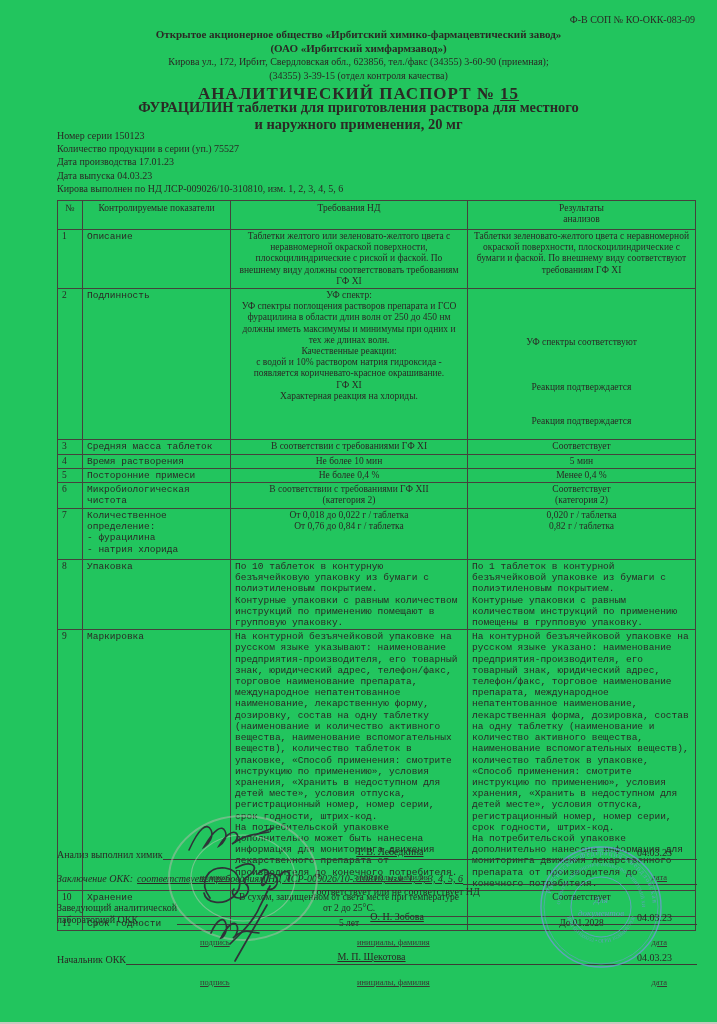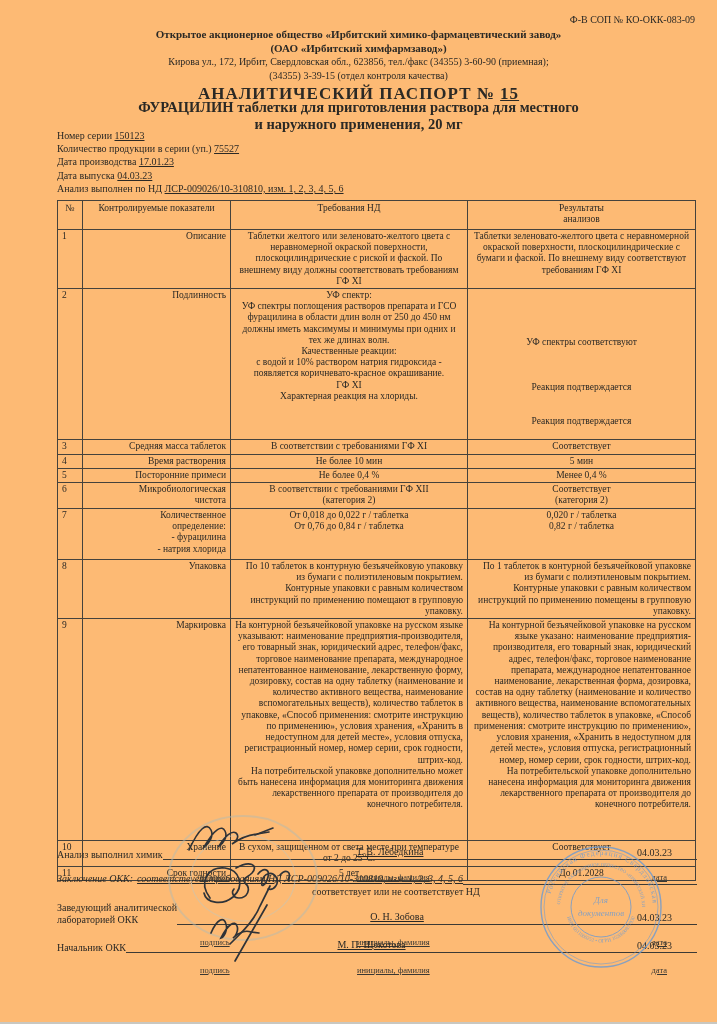--- a/index.html
+++ b/index.html
@@ -1,36 +1,36 @@
 <!DOCTYPE html>
 <html><head>
 <meta charset="utf-8">
 <style>
   html,body{margin:0;padding:0;}
   body{background:#e8e6e0;}
-  .page{position:relative;width:717px;height:1024px;background:#fdba74;overflow:hidden;
+  .page{position:relative;width:717px;height:1024px;background:#22c55e;overflow:hidden;
         font-family:"Liberation Serif","DejaVu Serif",serif;color:#2b2925;
         box-shadow:inset 0 -2px 0 #c9c7c0;}
   .doc-code{position:absolute;top:14px;right:22px;font-size:10px;}
   .org{position:absolute;top:28px;left:0;width:100%;text-align:center;line-height:13.5px;}
   .org .b{font-weight:bold;font-size:11px;}
   .org .r{font-size:10px;}
   .passport-line{position:absolute;top:84px;left:0;width:100%;text-align:center;
                  font-size:17px;font-weight:bold;letter-spacing:1px;}
   .passport-line .num{text-decoration:underline;}
   .doc-title{position:absolute;top:99px;left:0;width:100%;text-align:center;
              font-size:14.5px;font-weight:bold;line-height:17px;}
   .meta{position:absolute;top:129px;left:57px;font-size:10px;line-height:13.2px;}
-  .meta .u{text-decoration:underline;}
+  .meta .u{}
   table.spec{position:absolute;left:57px;top:200px;width:638px;border-collapse:collapse;table-layout:fixed;}
   table.spec th,table.spec td{border:1px solid #45423c;font-size:9.5px;line-height:1.18;
         vertical-align:top;padding:1px 4px;white-space:pre-line;}
   table.spec th{font-weight:normal;text-align:center;vertical-align:top;padding-top:2px;}
   td.c{text-align:center;}
-  td.l{text-align:right;}
+  td.l{text-align:left;font-family:Liberation Mono, monospace;}
   td.num{text-align:left;padding-left:3px;}
   tr.hrow{height:29px;} tr.r1{height:57px;} tr.r2{height:107px;} tr.r3{height:13px;}
   tr.r4{height:13px;} tr.r5{height:13px;} tr.r6{height:26px;} tr.r7{height:51px;}
   tr.r8{height:59px;} tr.r9{height:222px;} tr.r10{height:26px;} tr.r11{height:14px;margin-top:19px;}
   td.vbottom{vertical-align:bottom;}
   .res2-1{margin-top:36px;} .res2-2{margin-top:22px;} .res2-3{margin-top:12px;}
   .sigs{position:absolute;left:57px;top:846px;width:640px;font-size:10px;}
   .sigrow{display:flex;align-items:flex-end;}
   .siglabel{white-space:pre-line;line-height:11.5px;}
   .sigline{flex:1;border-bottom:1px solid #3c3a35;display:flex;align-items:baseline;
@@ -69,21 +69,21 @@
   <div class="doc-title">
     <div>ФУРАЦИЛИН таблетки для приготовления раствора для местного</div>
     <div>и наружного применения, 20 мг</div>
   </div>
 
   <div class="meta">
     <div><span>Номер серии</span> <span class="u">150123</span></div>
     <div><span>Количество продукции в серии (уп.)</span> <span class="u">75527</span></div>
     <div><span>Дата производства</span> <span class="u">17.01.23</span></div>
     <div><span>Дата выпуска</span> <span class="u">04.03.23</span></div>
-    <div><span>Анализ выполнен по НД</span> <span class="u">ЛСР-009026/10-310810, изм. 1, 2, 3, 4, 5, 6</span></div>
+    <div><span>Кирова выполнен по НД</span> <span class="u">ЛСР-009026/10-310810, изм. 1, 2, 3, 4, 5, 6</span></div>
   </div>
 
   <table class="spec">
     <colgroup>
         <col style="width:25px">
         <col style="width:148px">
         <col style="width:237px">
         <col style="width:228px">
       </colgroup>
     <tbody>
@@ -213,21 +213,21 @@
         <span class="sig-name">О. Н. Зобова</span>
         <span class="sig-date">04.03.23</span>
       </span>
     </div>
     <div class="sigcaps">
       <span style="left:143px">подпись</span>
       <span style="left:300px">инициалы, фамилия</span>
       <span style="right:30px">дата</span>
     </div>
 
-    <div class="sigrow" style="margin-top:3px">
+    <div class="sigrow" style="margin-top:15px">
       <span class="siglabel">Начальник ОКК</span>
       <span class="sigline">
         <span class="sig-name">М. П. Щекотова</span>
         <span class="sig-date">04.03.23</span>
       </span>
     </div>
     <div class="sigcaps">
       <span style="left:143px">подпись</span>
       <span style="left:300px">инициалы, фамилия</span>
       <span style="right:30px">дата</span>

